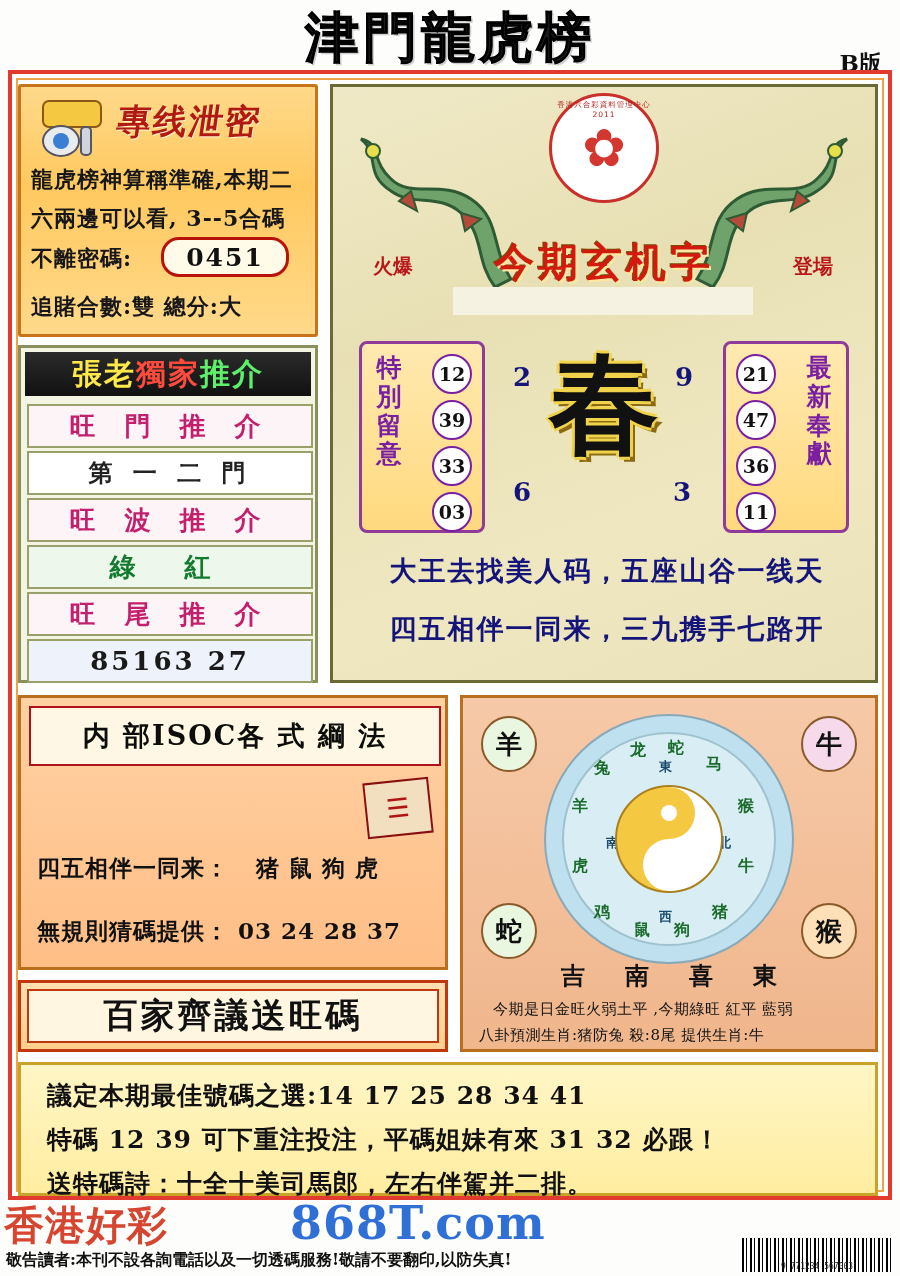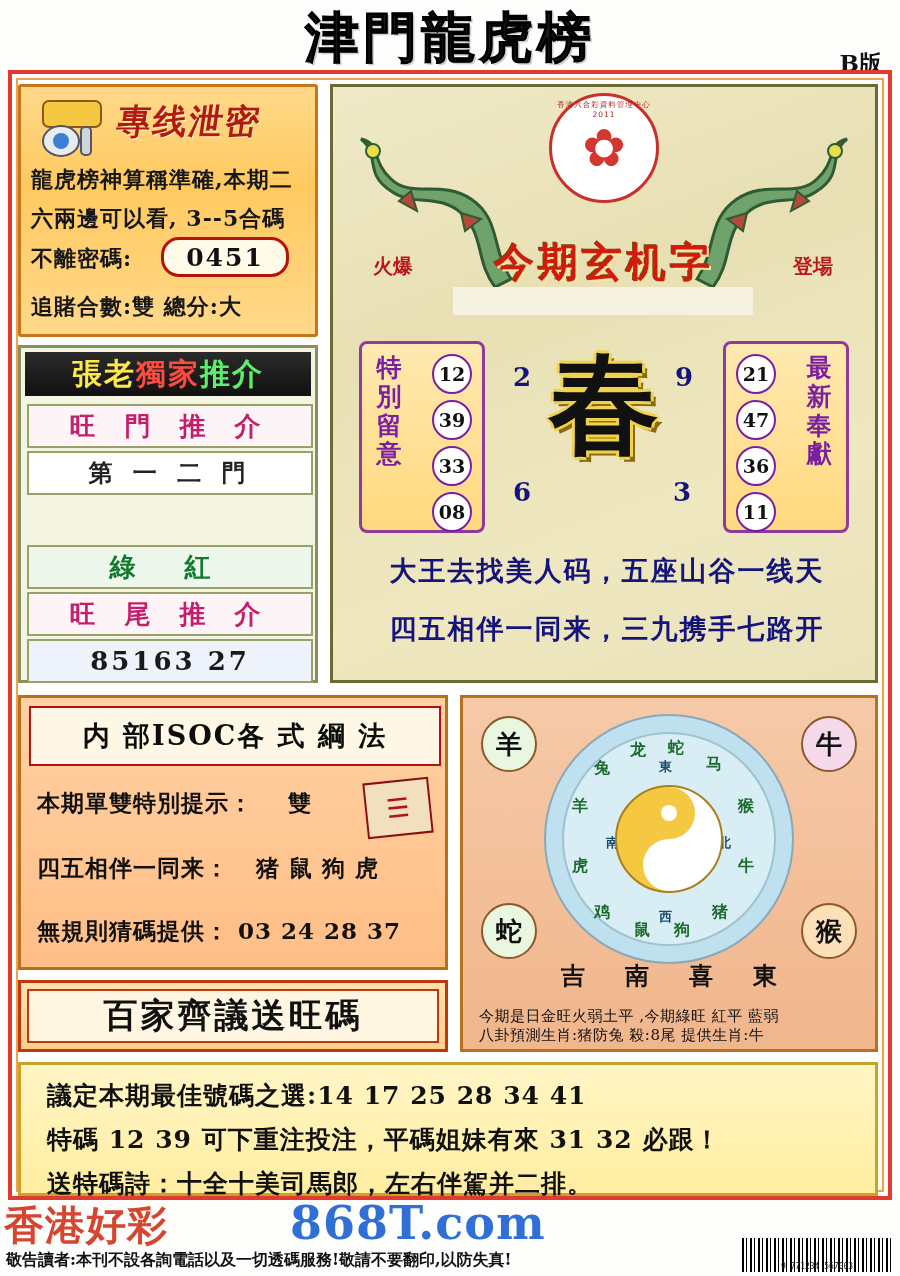--- a/index.html
+++ b/index.html
@@ -320,21 +320,21 @@
     position:absolute;left:0;right:0;top:262px;text-align:center;
     font-family:"DejaVu Serif","Liberation Serif",serif;
     font-weight:bold;font-size:24px;color:#111;letter-spacing:40px;
     text-indent:40px;
   }
   .bagua-note{
     position:absolute;left:16px;right:8px;
     font-family:"DejaVu Serif","Liberation Serif",serif;
     font-size:15px;color:#111;white-space:nowrap;letter-spacing:0.5px;
   }
-  .bn1{top:309px;}
+  .bn1{top:302px;margin-left:14px;}
   .bn2{top:328px;}
 
   
   .bottom-box{
     left:18px;top:1062px;width:860px;height:134px;
     border:3px solid #c9a227;
     background:linear-gradient(180deg,#fff6c6,#ffeda0);
   }
   .bb-row{
     position:absolute;left:26px;
@@ -408,20 +408,21 @@
   </div>
 
   <div class="box zhang-box">
     <div class="zhang-head">
       <span class="zh-a">張老</span>
       <span class="zh-b">獨家</span>
       <span class="zh-c">推介</span>
     </div>
     <div class="row-band band-pink" style="top:56px">旺 門 推 介</div>
     <div class="row-band band-white" style="top:103px">第 一 二 門</div>
+    <div class="row-band band-pink" style="top:150px">旺 波 推 介</div>
     <div class="row-band band-green" style="top:197px">綠  紅</div>
     <div class="row-band band-pink" style="top:244px">旺 尾 推 介</div>
     <div class="row-band band-num" style="top:291px">85163 27</div>
   </div>
 
   <div class="box dragon-panel">
 
     <div class="dragon-art dragon-left">
       <svg width="190" height="180" viewBox="0 0 190 180">
         <path d="M20,150 C40,120 30,90 60,70 C90,50 120,70 140,50 C160,32 150,14 170,10
@@ -454,21 +455,21 @@
     <div class="hot-left">火爆</div>
     <div class="hot-right">登場</div>
     <div class="dragon-title">今期玄机字</div>
 
     <div class="special-box">
       <div class="special-label">特別留意</div>
       <div class="ball-col">
         <div class="ball">12</div>
         <div class="ball">39</div>
         <div class="ball">33</div>
-        <div class="ball">08</div>
+        <div class="ball">03</div>
       </div>
     </div>
 
     <div class="latest-box">
       <div class="latest-label">最新奉獻</div>
       <div class="ball-col-left">
         <div class="ball">21</div>
         <div class="ball">47</div>
         <div class="ball">36</div>
         <div class="ball">11</div>
@@ -481,24 +482,20 @@
     <div class="corner-num cn-bl">6</div>
     <div class="corner-num cn-br">3</div>
 
     <div class="poem poem1">大王去找美人码，五座山谷一线天</div>
     <div class="poem poem2">四五相伴一同来，三九携手七路开</div>
   </div>
 
   <div class="box isoc-box">
     <div class="isoc-title">内 部ISOC各 式 綱 法</div>
     <div class="stamp">☰</div>
-    <div class="isoc-row ir1">
-      <span>本期單雙特別提示：</span>
-      <span style="margin-left:26px">雙</span>
-    </div>
     <div class="isoc-row ir2">
       <span>四五相伴一同来：</span>
       <span style="margin-left:18px">猪   鼠   狗   虎</span>
     </div>
     <div class="isoc-row ir3">
       <span>無規則猜碼提供：</span>
       <span style="">03  24  28  37</span>
     </div>
   </div>
 

